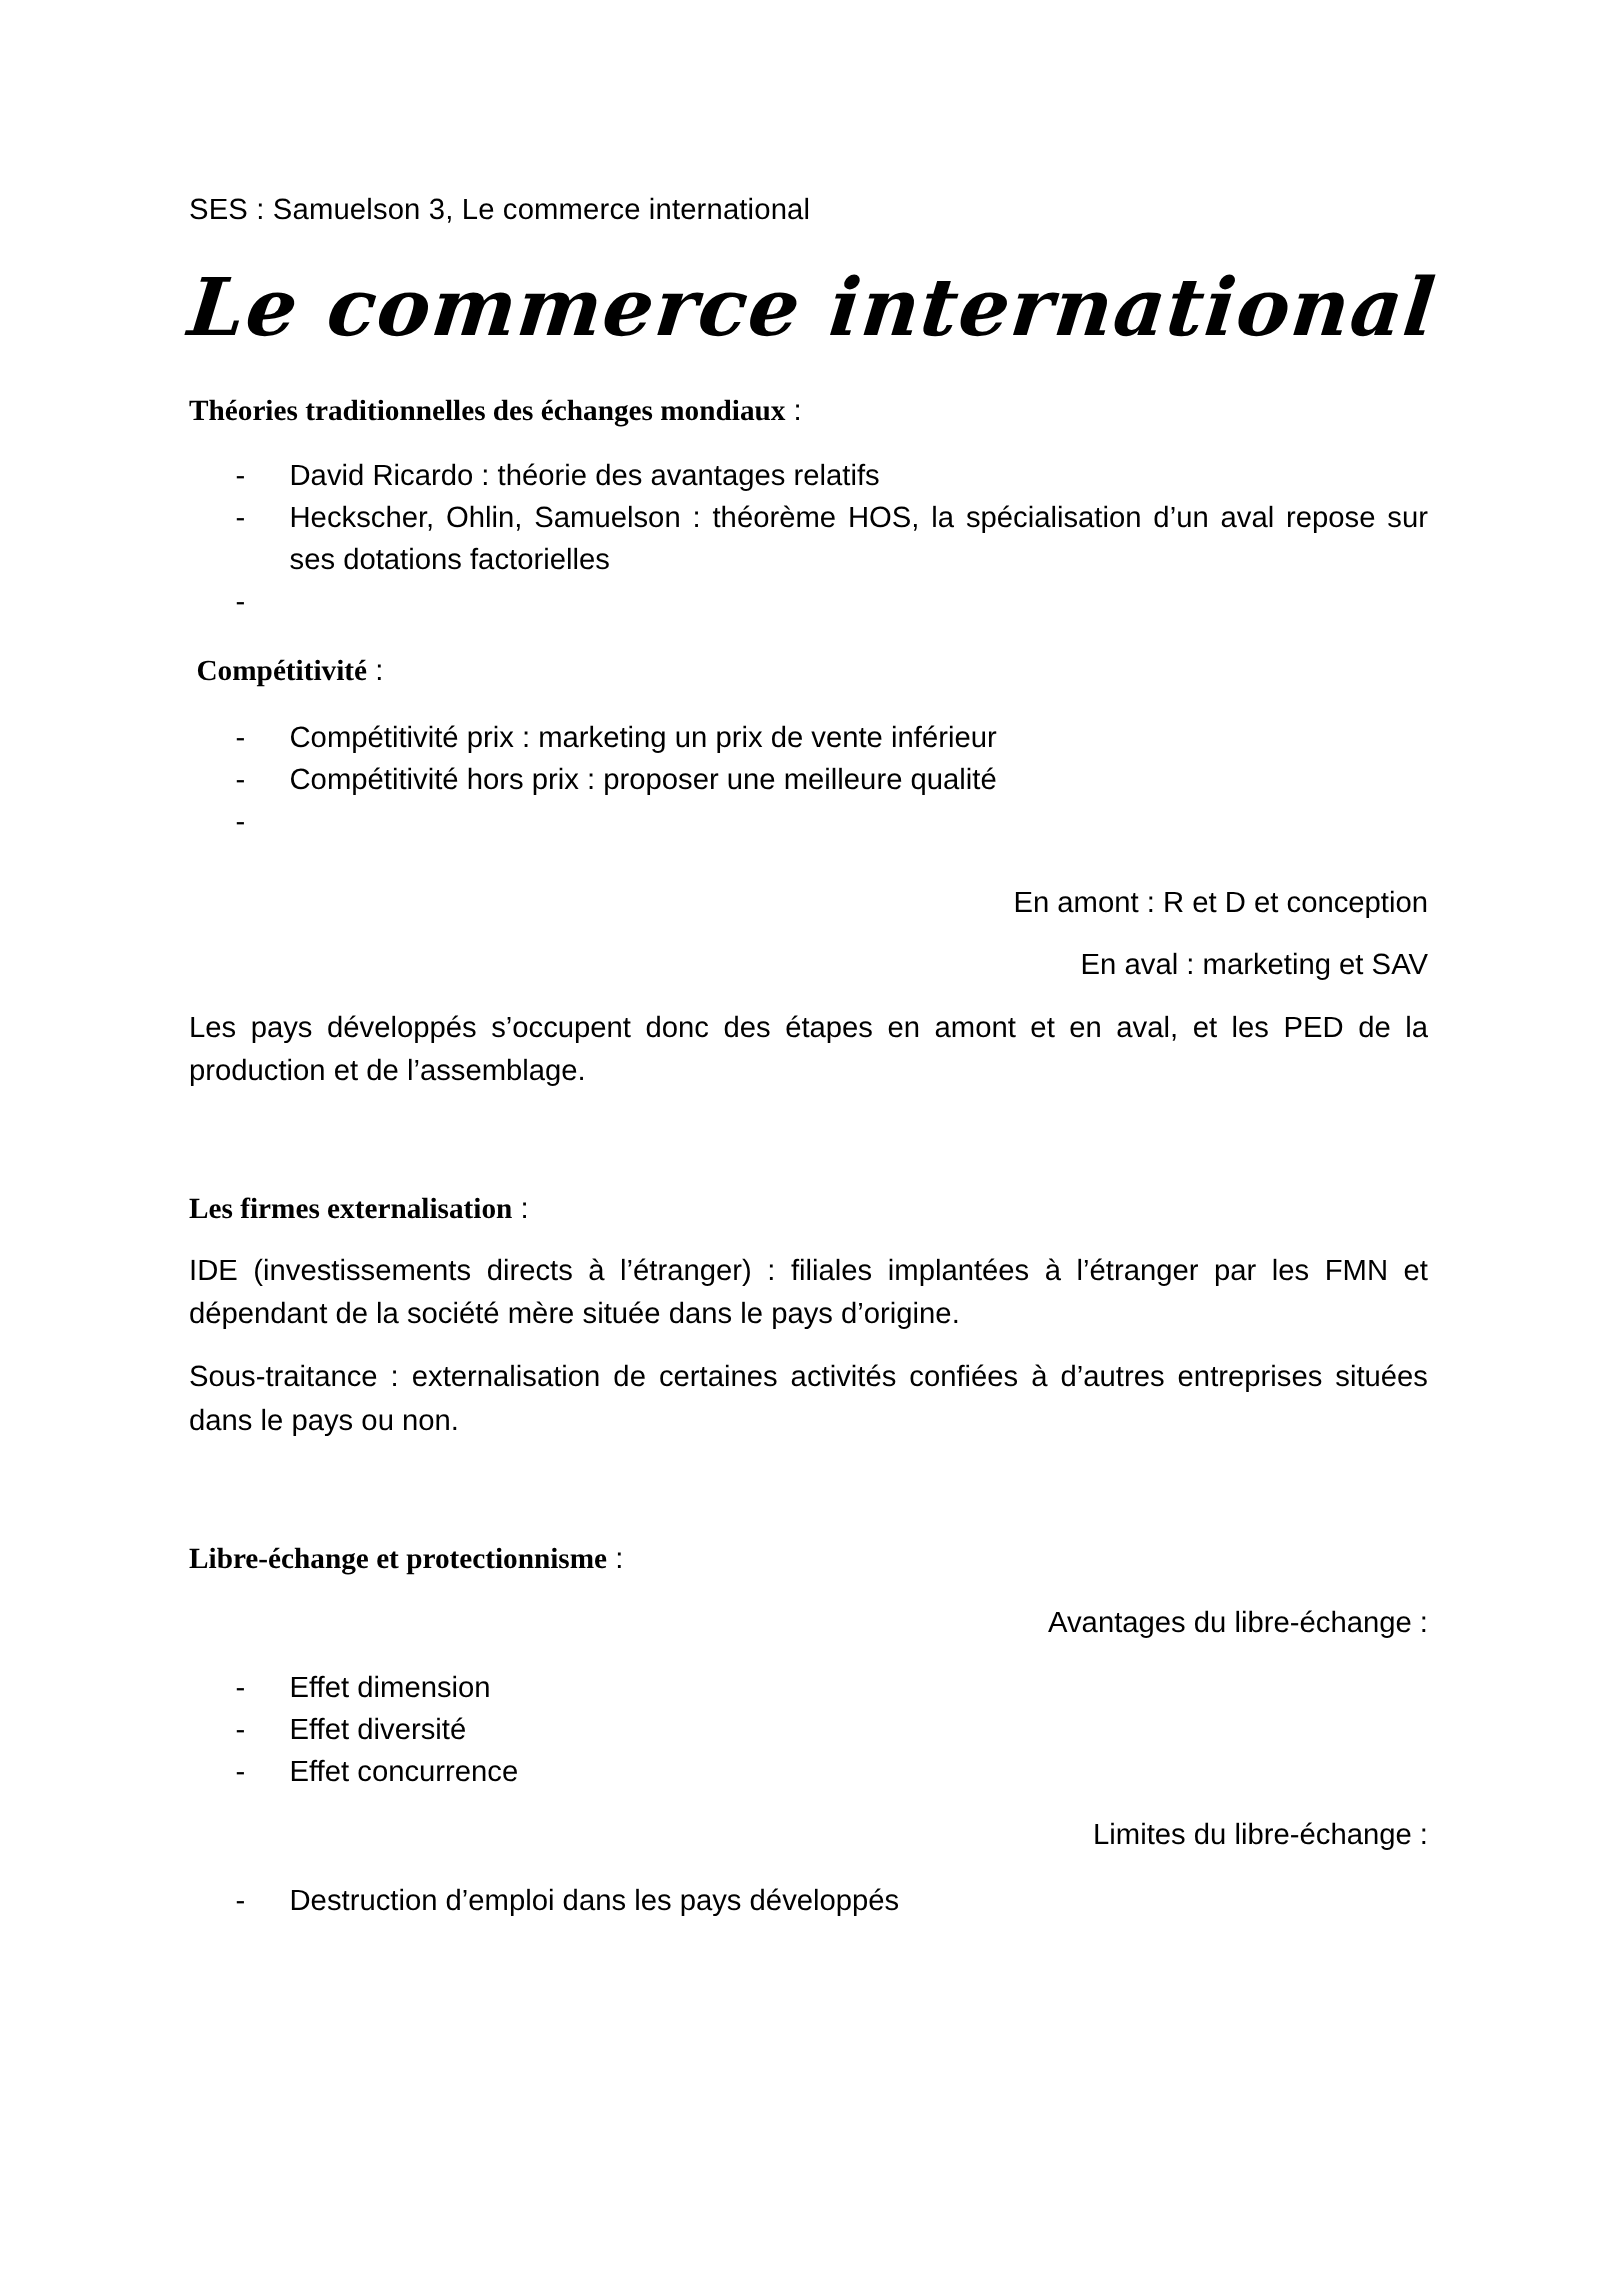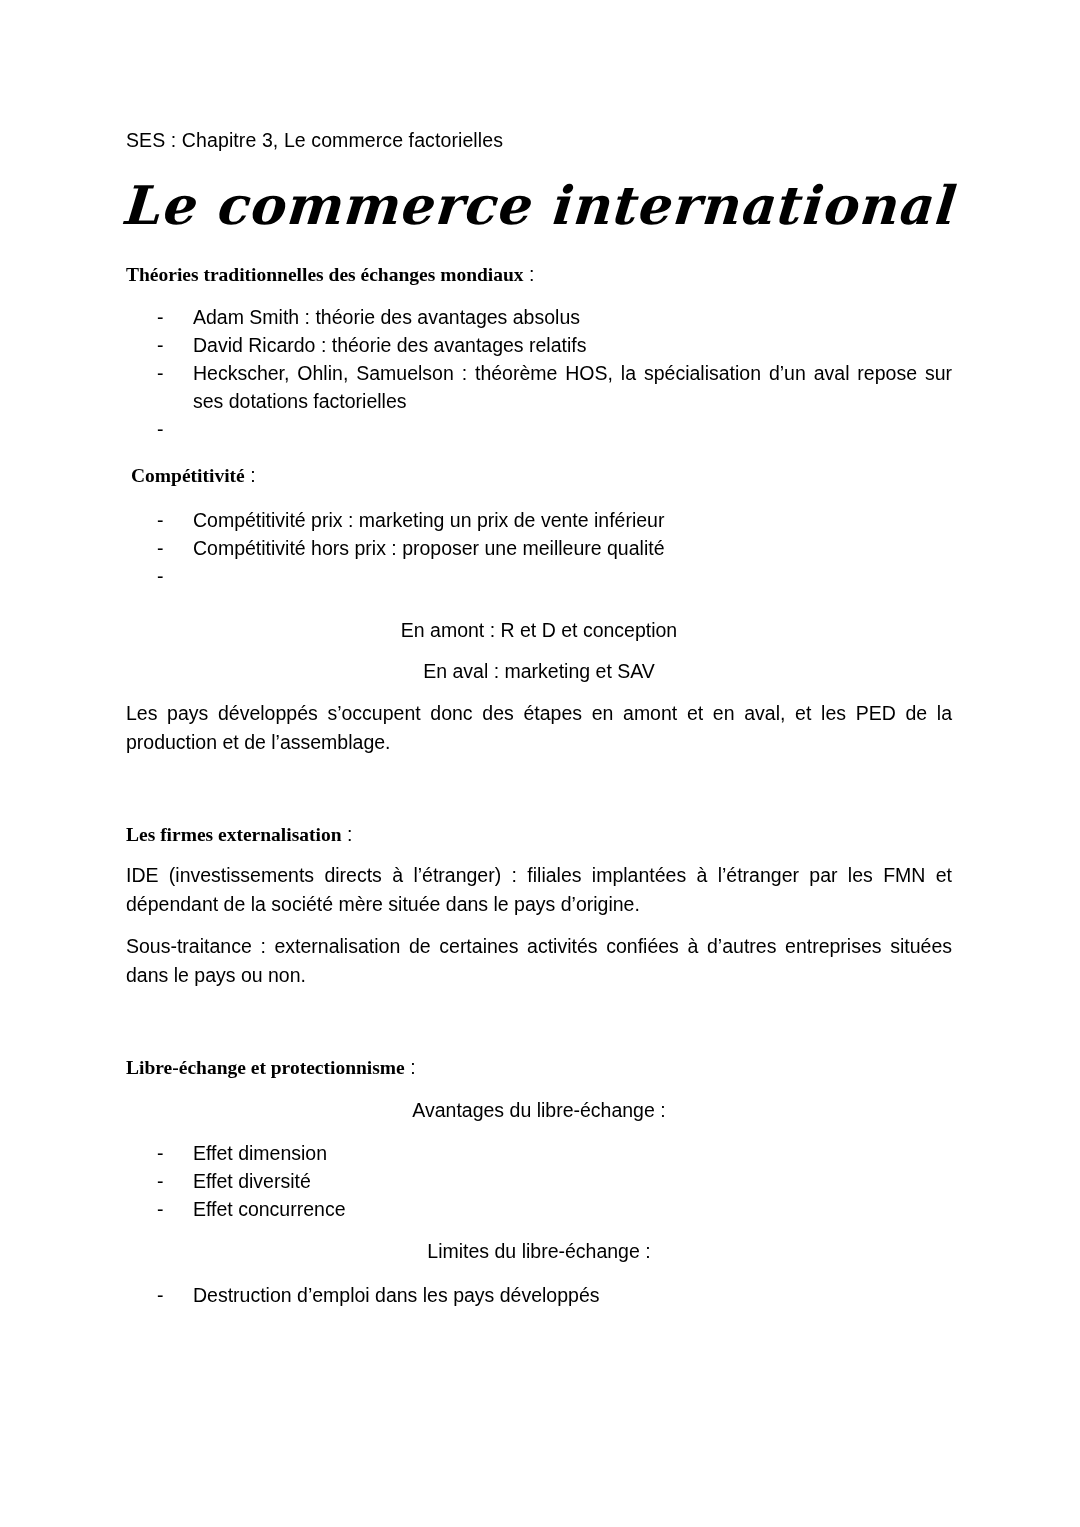--- a/index.html
+++ b/index.html
@@ -71,21 +71,21 @@
     font-size: 19.5px;
     line-height: 29.5px;
     margin: 0;
     text-align: justify;
     text-justify: inter-word;
   }
   .para .bold {
     font-weight: bold;
   }
   .para.nojustify {
-    text-align: center;
+    text-align: right;
   }
 
   
   ul.dash-list {
     list-style: none;
     margin: 0;
     padding: 0;
   }
   ul.dash-list > li {
     position: relative;
@@ -114,32 +114,31 @@
   .sp-18 { height: 18px; }
   .sp-26 { height: 26px; }
   .sp-62 { height: 62px; }
 </style>
 </head>
 <body>
 
 <div class="page">
   <div class="content">
 
-    <p class="doc-header">SES : Chapitre 3, Le commerce factorielles</p>
+    <p class="doc-header">SES : Samuelson 3, Le commerce international</p>
 
     <h1 class="script-title">Le commerce international</h1>
 
     <div class="sp-26"></div>
 
     <p class="heading"><span class="bold">Théories traditionnelles des échanges mondiaux</span><span> :</span></p>
 
     <div class="sp-14"></div>
 
     <ul class="dash-list">
-      <li class="left-align">Adam Smith : théorie des avantages absolus</li>
       <li class="left-align">David Ricardo : théorie des avantages relatifs</li>
       <li>Heckscher, Ohlin, Samuelson : théorème HOS, la spécialisation d’un aval repose sur ses dotations factorielles</li>
       <li class="empty-item left-align"></li>
     </ul>
 
     <div class="sp-18"></div>
 
     <p class="heading indented"><span class="bold">Compétitivité</span><span> :</span></p>
 
     <div class="sp-16"></div>

